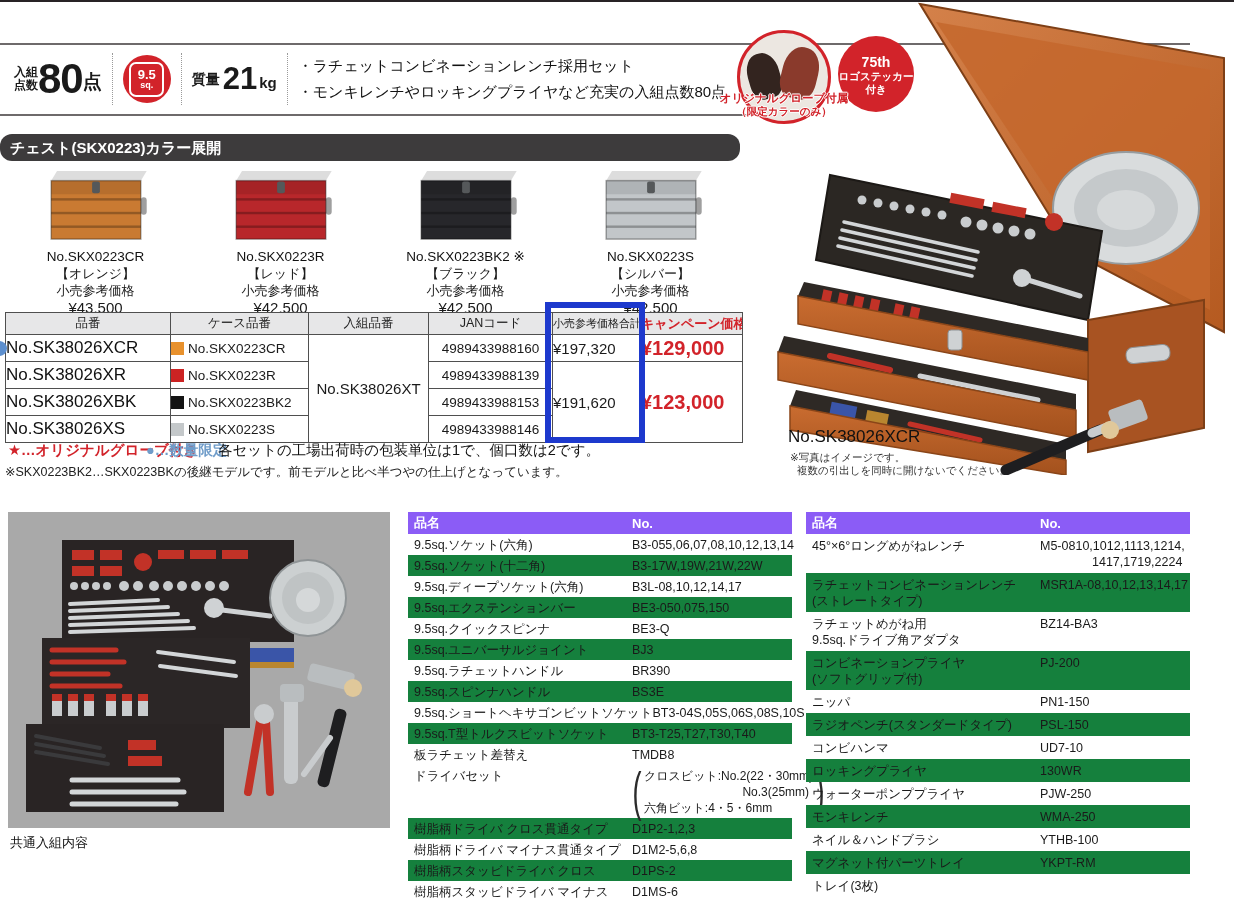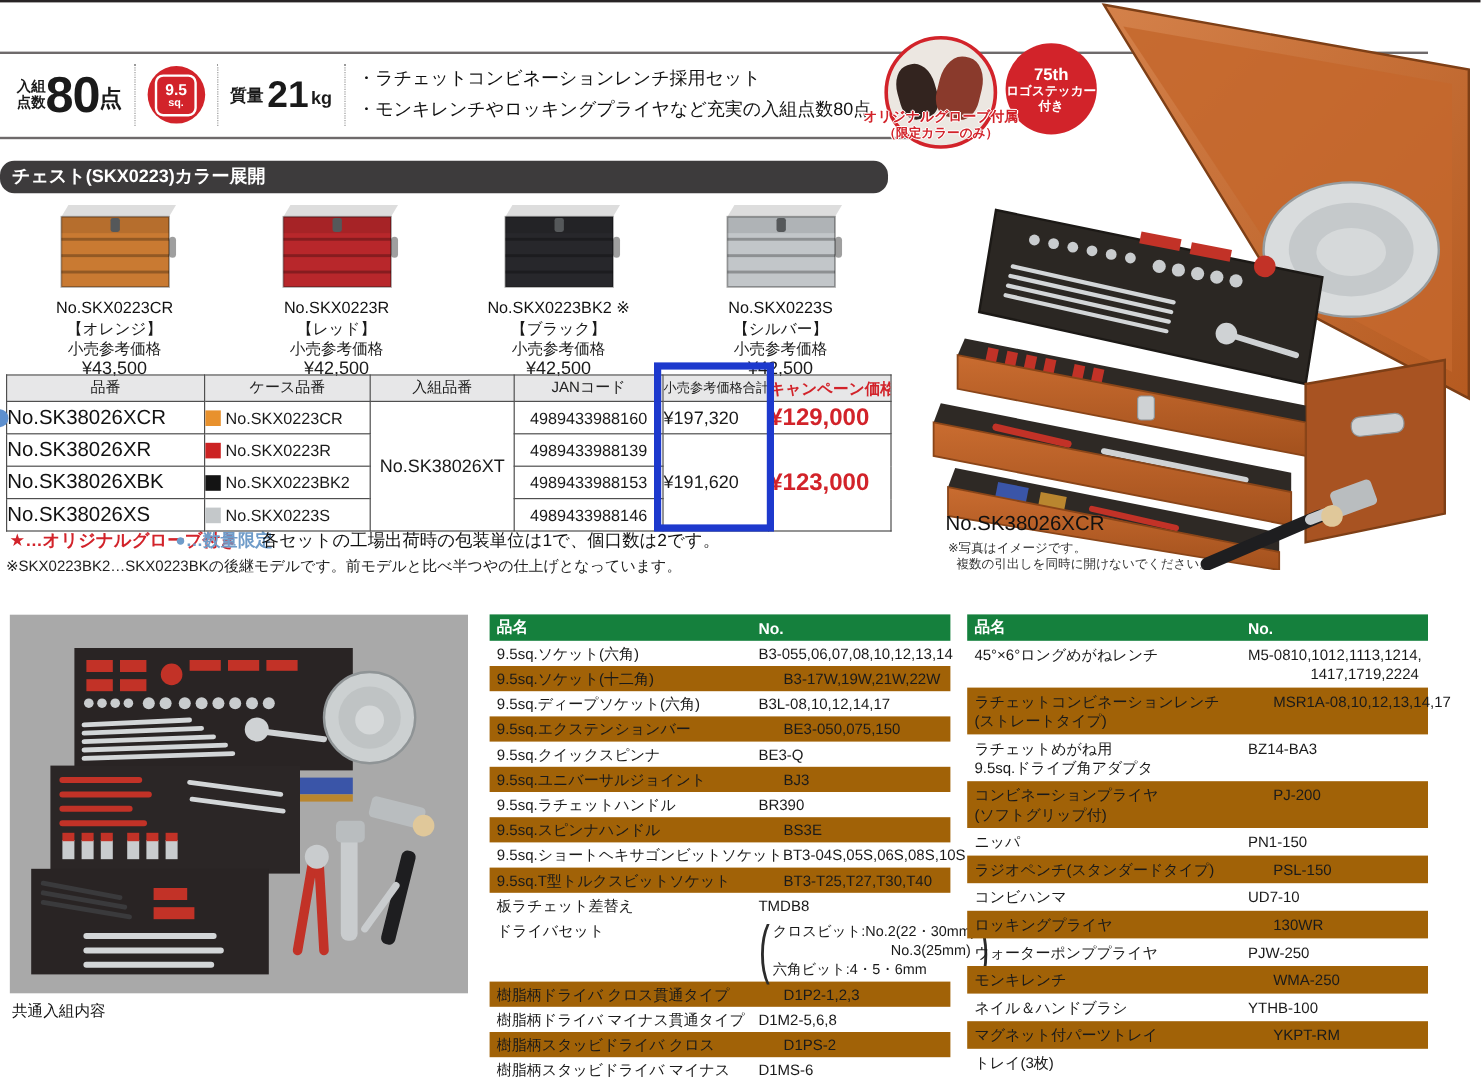--- a/index.html
+++ b/index.html
@@ -88,23 +88,23 @@
   .hero-note2{padding-left:7px;}
 
   
   .photo{left:8px;top:512px;width:382px;height:316px;}
   .photo-caption{left:10px;top:834px;font-size:13px;color:#111;}
 
   
   .parts-table{position:absolute;width:384px;font-size:12.5px;}
   .pt-mid{left:408px;top:512px;}
   .pt-right{left:806px;top:512px;}
-  .parts-header{display:flex;background:#15803d;color:#fff;font-weight:bold;font-size:13px;height:22px;align-items:center;}
+  .parts-header{display:flex;background:#8b5cf6;color:#fff;font-weight:bold;font-size:13px;height:22px;align-items:center;}
   .parts-row{display:flex;align-items:flex-start;padding:3px 0 2px 0;}
-  .parts-row.shaded{background:#a16207;gap:21px;}
+  .parts-row.shaded{background:#15803d;}
   .name-cell{flex:0 0 218px;padding-left:6px;line-height:16px;white-space:nowrap;}
   .no-cell{flex:1;line-height:16px;white-space:nowrap;}
   .hdr-name{flex:0 0 218px;padding-left:6px;}
   .hdr-no{flex:1;}
   .pt-right .name-cell,.pt-right .hdr-name{flex:0 0 228px;}
   .pt-right .parts-row{padding:4px 0 3px 0;}
   .driver-set-row .no-cell{position:relative;padding-left:12px;padding-right:14px;font-size:12px;}
   .driver-set-row .no-cell::before,.driver-set-row .no-cell::after{
       position:absolute;top:50%;font-size:54px;font-weight:normal;color:#2b2b2b;}
   .driver-set-row .no-cell::before{content:"(";left:-4px;transform:translateY(-54%) scaleX(.5);}

